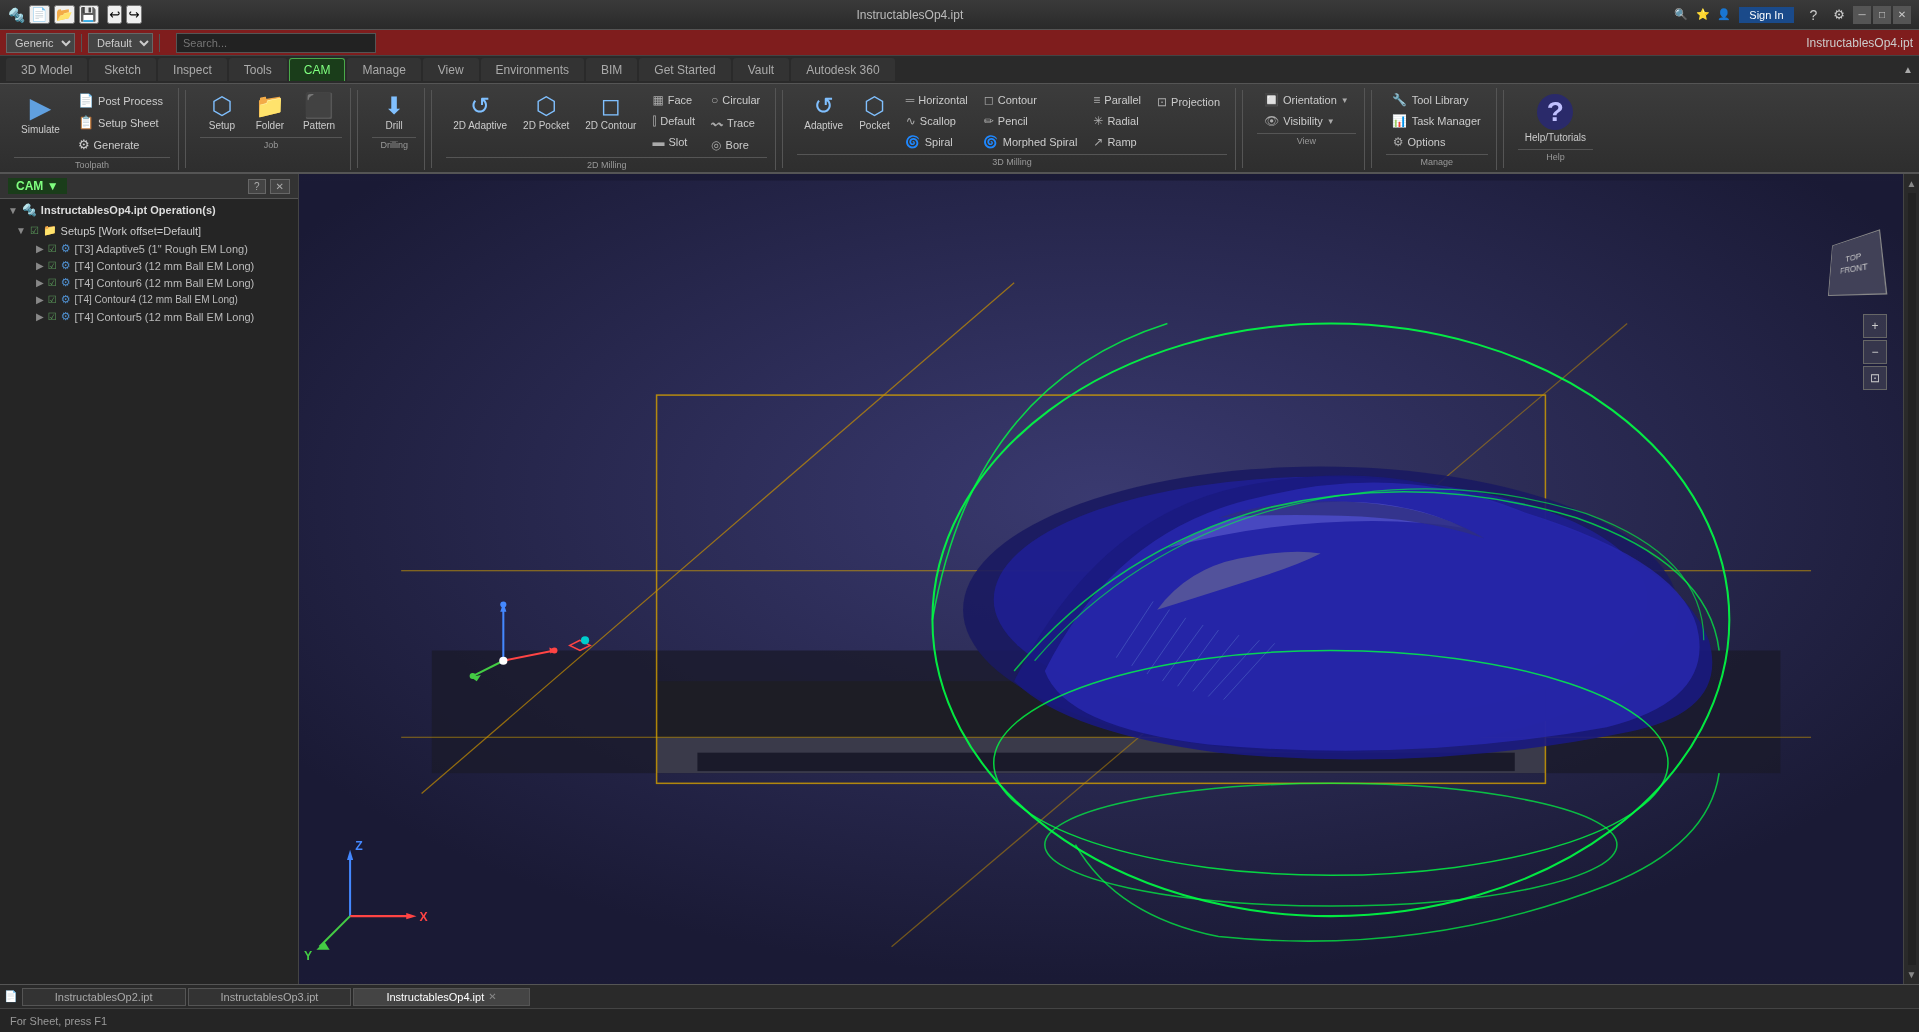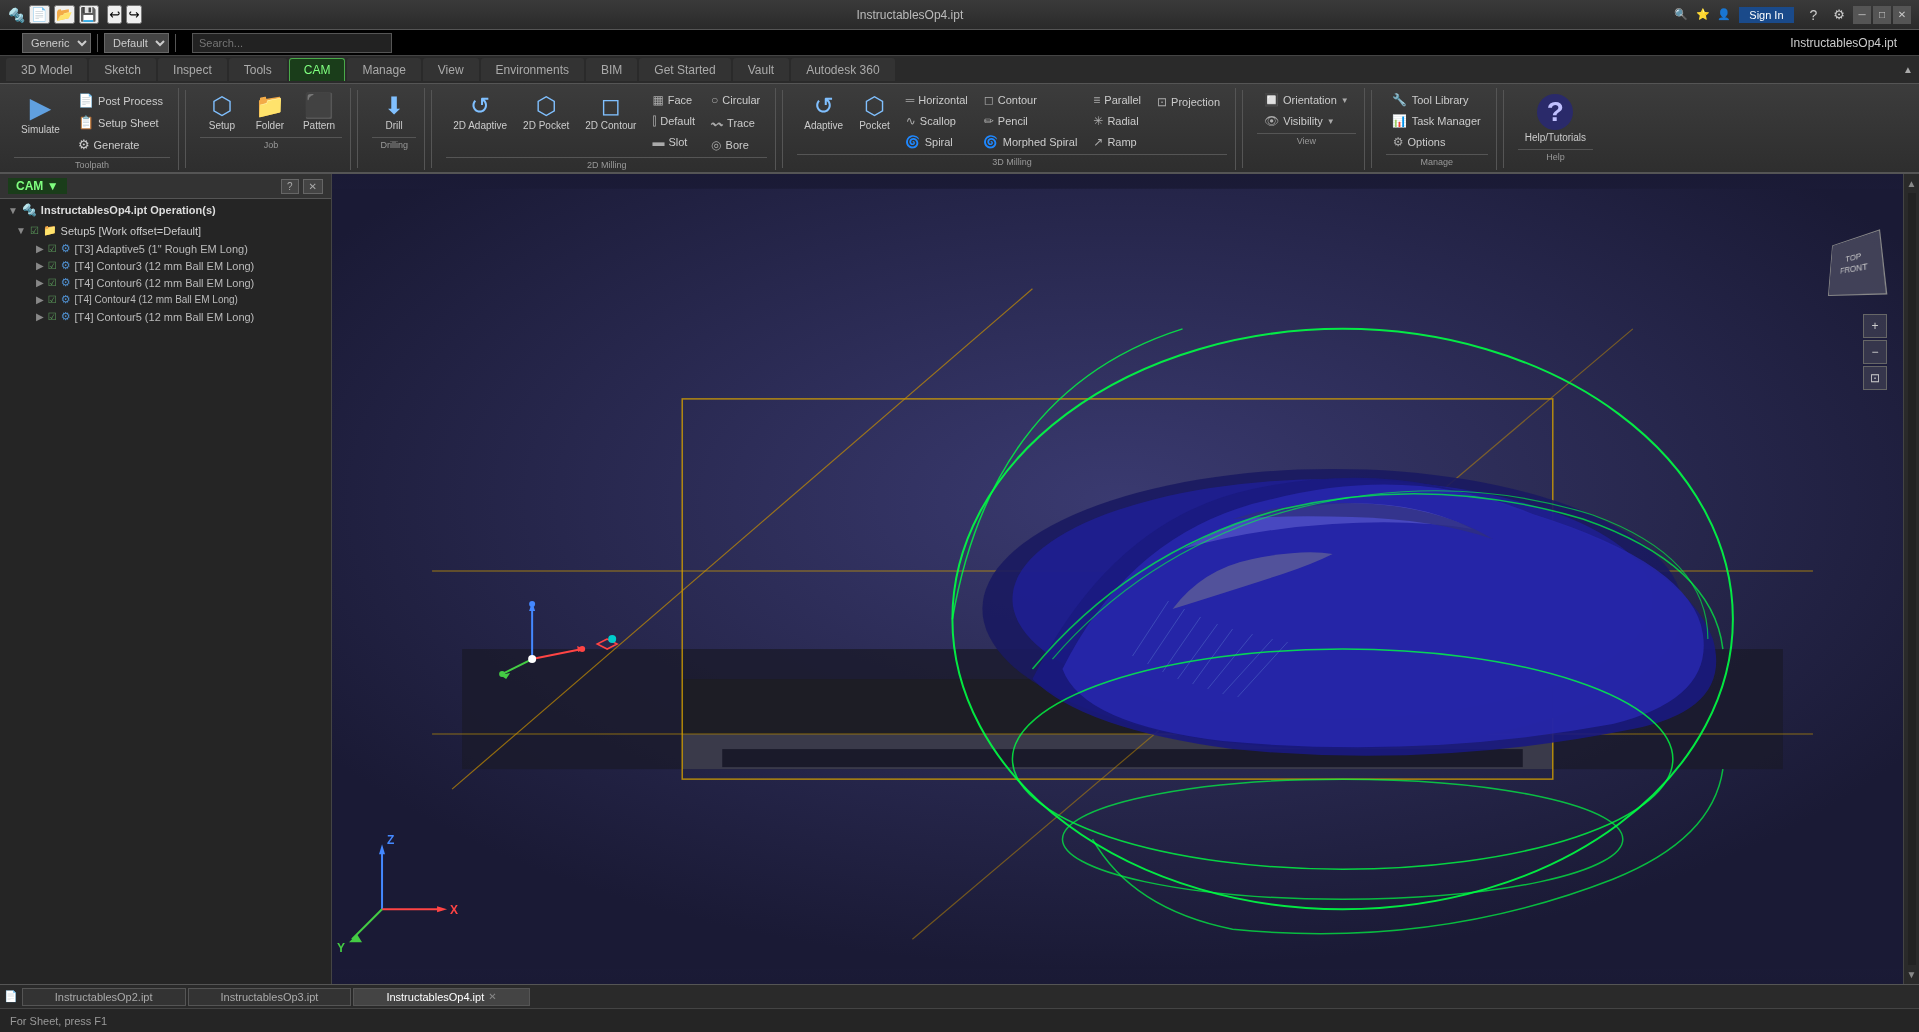--- a/index.html
+++ b/index.html
@@ -20,24 +20,24 @@
     #titlebar .title-icons span { font-size: 14px; }
     #titlebar .app-title { flex: 1; text-align: center; font-size: 12px; color: #bbb; }
     #titlebar .window-controls { display: flex; gap: 2px; }
     #titlebar .window-controls button {
       background: #555; border: none; color: #ccc; width: 18px; height: 18px; cursor: pointer; font-size: 10px;
     }
 
     
     #quickaccess {
       height: 26px;
-      background: #000000;
-      display: flex;
-      align-items: center;
-      padding: 0 22px;
+      background: #7f1d1d;
+      display: flex;
+      align-items: center;
+      padding: 0 6px;
       gap: 3px;
       border-bottom: 1px solid #444;
     }
     #quickaccess .separator { width: 1px; height: 18px; background: #555; margin: 0 3px; }
     #quickaccess select {
       background: #444; border: 1px solid #666; color: #ccc; font-size: 11px; padding: 1px 4px; height: 20px;
     }
     #quickaccess .search-box {
       background: #222; border: 1px solid #555; color: #ccc; font-size: 11px; padding: 2px 6px; height: 20px; width: 220px; margin-left: 10px;
     }
@@ -141,21 +141,21 @@
     }
 
     
     #main {
       display: flex;
       height: calc(1032px - 30px - 26px - 28px - 90px - 24px - 24px);
     }
 
     
     #leftpanel {
-      width: 332px;
+      width: 299px;
       background: #252525;
       border-right: 1px solid #444;
       display: flex;
       flex-direction: column;
     }
     .panel-header {
       background: #333;
       padding: 4px 8px;
       border-bottom: 1px solid #555;
       display: flex;

